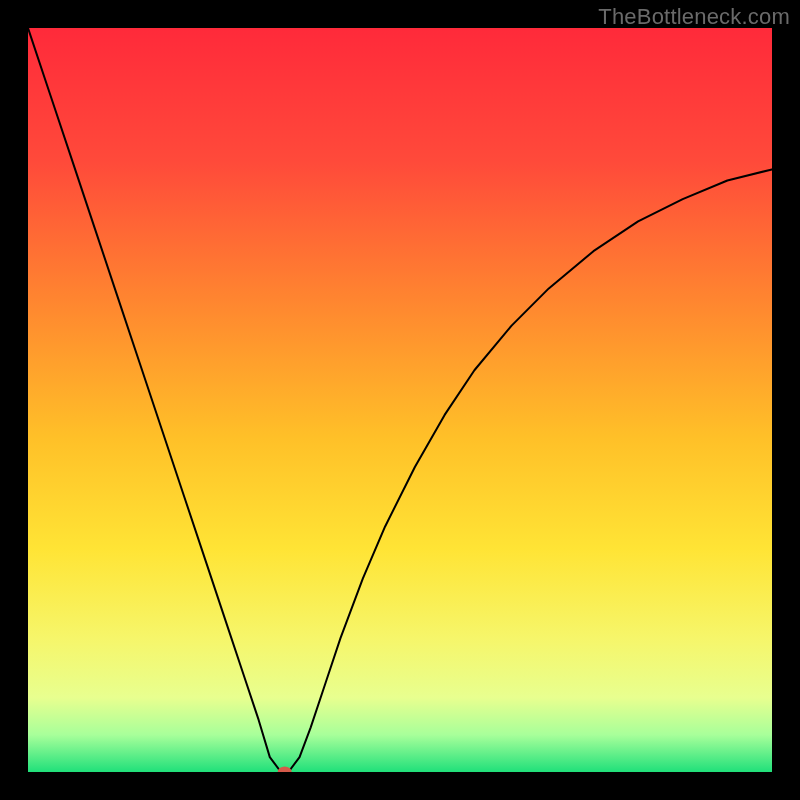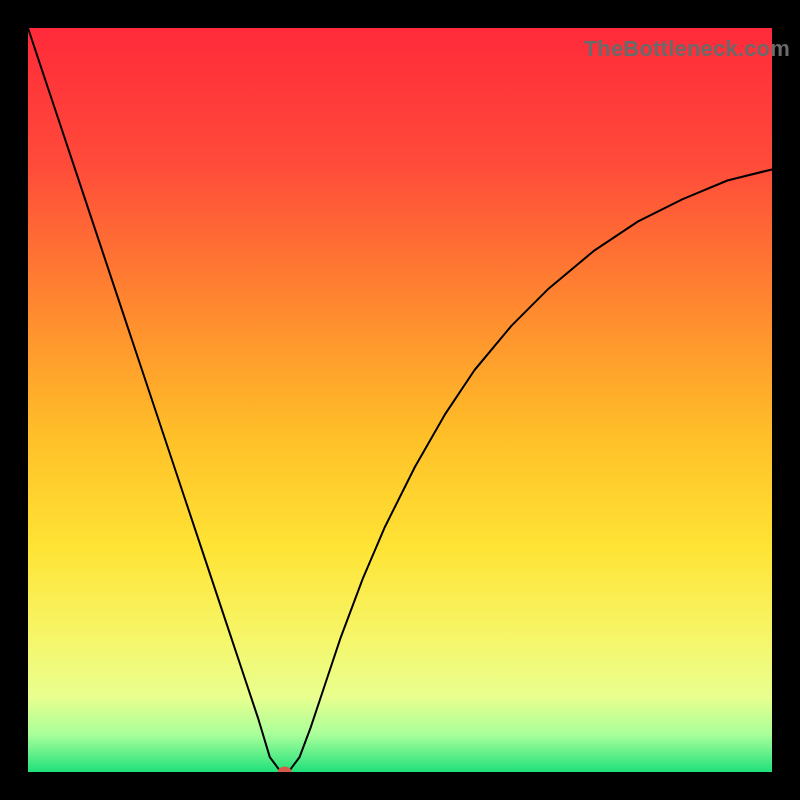--- a/index.html
+++ b/index.html
@@ -25,24 +25,23 @@
     top: 0;
     width: 744px;
     height: 744px;
   }
   .watermark {
     position: absolute;
     top: 4px;
     right: 10px;
     color: #6a6a6a;
     font-size: 22px;
-    font-weight: 700;
+    font-weight: 400;
     letter-spacing: 0.2px;
     user-select: none;
-    margin-top: 32px;
   }
   svg { display: block; }
 </style>
 </head>
 <body>
 
 <div class="frame">
   <svg class="plot" viewBox="0 0 744 744" preserveAspectRatio="none">
     <defs>
       <linearGradient id="bg-grad" x1="0" y1="0" x2="0" y2="1">

